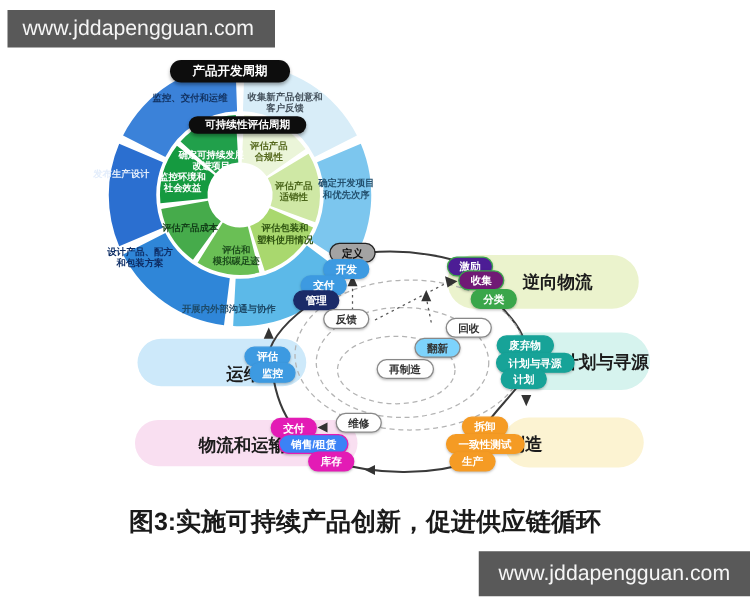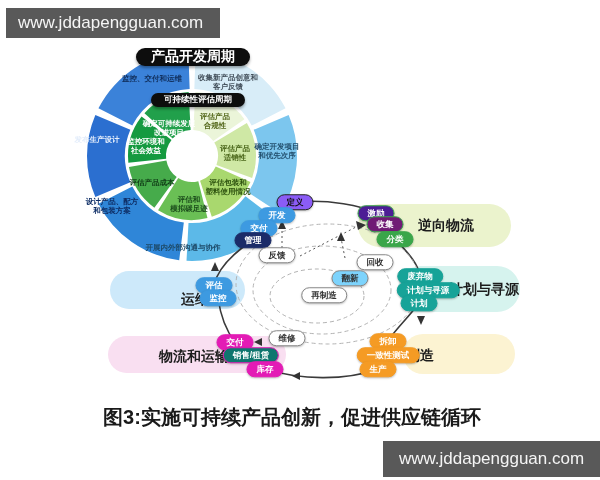--- a/index.html
+++ b/index.html
@@ -14,21 +14,21 @@
   .panel-label{position:absolute;z-index:3;font-size:14px;font-weight:bold;color:#1c1c1c;
       transform:translate(-50%,-50%);white-space:nowrap;}
   .wlabel{position:absolute;z-index:3;transform:translate(-50%,-50%);text-align:center;
       font-size:7.5px;font-weight:bold;line-height:1.2;white-space:nowrap;}
   .pill{position:absolute;z-index:4;transform:translate(-50%,-50%);font-size:8.5px;
       font-weight:bold;line-height:1;padding:2.5px 9px;border-radius:9px;white-space:nowrap;
       box-shadow:0 1px 2px rgba(0,0,0,0.25);}
   .badge{position:absolute;z-index:5;background:#0d0d0d;color:#ffffff;font-weight:bold;
       display:flex;align-items:center;justify-content:center;border-radius:10px;
       box-shadow:0 2px 3px rgba(0,0,0,0.35);white-space:nowrap;}
-  .badge.outer{left:136px;top:48px;width:114px;height:18px;font-size:14px;}
+  .badge.outer{left:136px;top:48px;width:96px;height:18px;font-size:10px;}
   .badge.inner{left:151px;top:93px;width:94px;height:14px;font-size:8.5px;}
   .caption{position:absolute;left:292px;top:404px;transform:translateX(-50%);z-index:6;
       font-size:20px;font-weight:bold;color:#1a1a1a;white-space:nowrap;}
 </style>
 </head>
 <body>
 
 <div class="stage">
   <div class="wm tl">www.jddapengguan.com</div>
 
@@ -85,40 +85,40 @@
       <div class="wlabel" style="left: 97px; top: 139px; color: rgb(227, 237, 251);">发布生产设计</div>
       <div class="wlabel" style="left: 169px; top: 128px; color: rgb(255, 255, 255);">确定可持续发展<br>改进项目</div>
       <div class="wlabel" style="left: 215px; top: 121px; color: rgb(85, 105, 29);">评估产品<br>合规性</div>
       <div class="wlabel" style="left: 235px; top: 153px; color: rgb(74, 102, 26);">评估产品<br>适销性</div>
       <div class="wlabel" style="left: 228px; top: 187px; color: rgb(47, 84, 16);">评估包装和<br>塑料使用情况</div>
       <div class="wlabel" style="left: 189px; top: 204px; color: rgb(28, 77, 28);">评估和<br>模拟碳足迹</div>
       <div class="wlabel" style="left: 152px; top: 182px; color: rgb(18, 63, 24);">评估产品成本</div>
       <div class="wlabel" style="left: 146px; top: 146px; color: rgb(255, 255, 255);">监控环境和<br>社会效益</div>
     </div>
   <div id="pills">
-      <div class="pill" style="left: 295px; top: 202px; background: #8b5cf6; color: rgb(17, 17, 17); border: 1.4px solid rgb(34, 34, 34);">定义</div>
+      <div class="pill" style="left: 282px; top: 202px; background: #a3a3a3; color: rgb(17, 17, 17); border: 1.4px solid rgb(34, 34, 34);">定义</div>
       <div class="pill" style="left: 277px; top: 215px; background: rgb(61, 154, 225); color: rgb(255, 255, 255); border: 1.4px solid rgb(61, 154, 225);">开发</div>
       <div class="pill" style="left: 259px; top: 228px; background: rgb(61, 154, 225); color: rgb(255, 255, 255); border: 1.4px solid rgb(61, 154, 225);">交付</div>
       <div class="pill" style="left: 253px; top: 240px; background: rgb(27, 43, 104); color: rgb(255, 255, 255); border: 1.4px solid rgb(27, 43, 104);">管理</div>
       <div class="pill" style="left: 277px; top: 255px; background: rgb(255, 255, 255); color: rgb(51, 51, 51); border: 1.4px solid rgb(136, 136, 136);">反馈</div>
       <div class="pill" style="left: 376px; top: 213px; background: #4c1d95; color: rgb(255, 255, 255); border: 1.4px solid rgb(58, 166, 74);">激励</div>
       <div class="pill" style="left: 385px; top: 224px; background: #701a75; color: rgb(255, 255, 255); border: 1.4px solid rgb(58, 166, 74);">收集</div>
       <div class="pill" style="left: 395px; top: 239px; background: rgb(58, 166, 74); color: rgb(255, 255, 255); border: 1.4px solid rgb(58, 166, 74);">分类</div>
       <div class="pill" style="left: 375px; top: 262px; background: rgb(255, 255, 255); color: rgb(51, 51, 51); border: 1.4px solid rgb(136, 136, 136);">回收</div>
       <div class="pill" style="left: 350px; top: 278px; background: #7dd3fc; color: rgb(51, 51, 51); border: 1.4px solid rgb(136, 136, 136);">翻新</div>
       <div class="pill" style="left: 324px; top: 295px; background: rgb(255, 255, 255); color: rgb(51, 51, 51); border: 1.4px solid rgb(136, 136, 136);">再制造</div>
       <div class="pill" style="left: 287px; top: 314px; background: rgb(255, 255, 255); color: rgb(51, 51, 51); border: 1.4px solid rgb(136, 136, 136); margin-top: 24px;">维修</div>
       <div class="pill" style="left: 420px; top: 276px; background: rgb(23, 163, 152); color: rgb(255, 255, 255); border: 1.4px solid rgb(23, 163, 152);">废弃物</div>
       <div class="pill" style="left: 428px; top: 290px; background: rgb(23, 163, 152); color: rgb(255, 255, 255); border: 1.4px solid rgb(23, 163, 152);">计划与寻源</div>
       <div class="pill" style="left: 419px; top: 303px; background: rgb(23, 163, 152); color: rgb(255, 255, 255); border: 1.4px solid rgb(23, 163, 152);">计划</div>
       <div class="pill" style="left: 388px; top: 341px; background: rgb(245, 155, 36); color: rgb(255, 255, 255); border: 1.4px solid rgb(245, 155, 36);">拆卸</div>
       <div class="pill" style="left: 388px; top: 355px; background: rgb(245, 155, 36); color: rgb(255, 255, 255); border: 1.4px solid rgb(245, 155, 36);">一致性测试</div>
       <div class="pill" style="left: 378px; top: 369px; background: rgb(245, 155, 36); color: rgb(255, 255, 255); border: 1.4px solid rgb(245, 155, 36);">生产</div>
       <div class="pill" style="left: 235px; top: 342px; background: rgb(227, 27, 181); color: rgb(255, 255, 255); border: 1.4px solid rgb(227, 27, 181);">交付</div>
-      <div class="pill" style="left: 251px; top: 355px; background: #0f766e; color: rgb(255, 255, 255); border: 1.4px solid rgb(227, 27, 181);">销售/租赁</div>
+      <div class="pill" style="left: 251px; top: 355px; background: #3b82f6; color: rgb(255, 255, 255); border: 1.4px solid rgb(227, 27, 181);">销售/租赁</div>
       <div class="pill" style="left: 265px; top: 369px; background: rgb(227, 27, 181); color: rgb(255, 255, 255); border: 1.4px solid rgb(227, 27, 181);">库存</div>
       <div class="pill" style="left: 214px; top: 285px; background: rgb(61, 154, 225); color: rgb(255, 255, 255); border: 1.4px solid rgb(61, 154, 225);">评估</div>
       <div class="pill" style="left: 218px; top: 298px; background: rgb(61, 154, 225); color: rgb(255, 255, 255); border: 1.4px solid rgb(61, 154, 225);">监控</div>
     </div>
 
   <div class="badge outer">产品开发周期</div>
   <div class="badge inner">可持续性评估周期</div>
 
   <div class="caption">图3:实施可持续产品创新，促进供应链循环</div>
 

